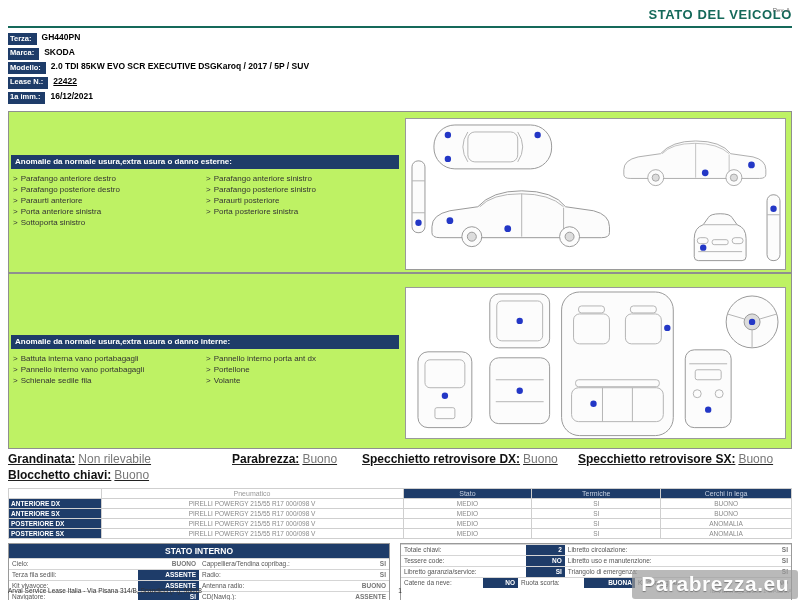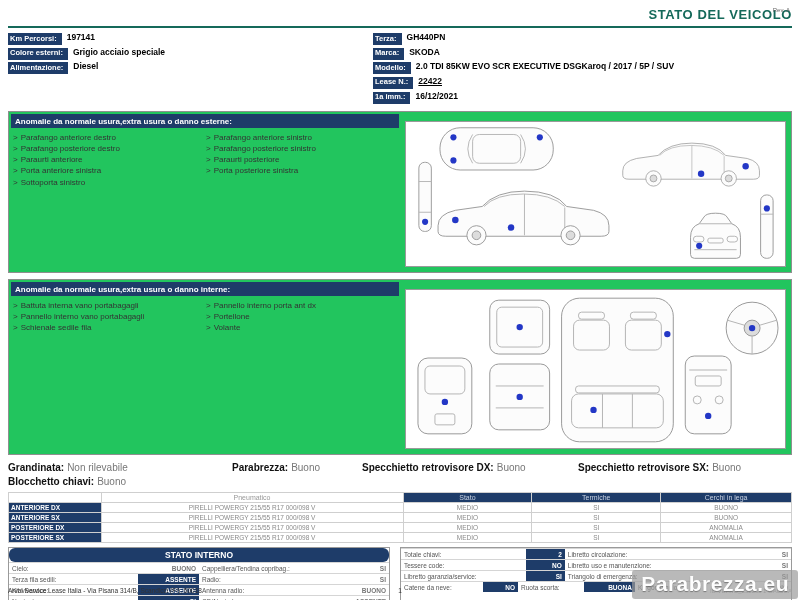--- a/index.html
+++ b/index.html
@@ -19,35 +19,35 @@
   .info{display:flex;margin-bottom:5px;}
   .info-left{width:365px;flex:none;}
   .info-right{flex:1;}
   .info-row{display:flex;align-items:flex-start;margin-bottom:2.5px;line-height:1.15;}
   .chip{background:#1e3c69;color:#fff;font-size:7.5px;font-weight:bold;padding:1.5px 5px 2px 2px;white-space:nowrap;}
   .val{font-size:8.5px;font-weight:bold;color:#000;margin-left:5px;}
   .val.wrapval{max-width:300px;}
   .val.u{text-decoration:underline;}
 
   
-  .anom-section{border:1px solid #8f8f8f;display:flex;margin-bottom:6px;background:#22c55e;}
+  .anom-section{border:1px solid #8f8f8f;display:flex;background:#bef264;align-items:center;}
   .anom-section.ext{height:160px;}
   .anom-section.int{height:174px;}
   .anom-left{width:392px;flex:none;padding:2px;box-sizing:border-box;}
   .anom-title{background:#1e3c69;color:#fff;font-size:8px;font-weight:bold;padding:2.5px 4px;}
   .anom-cols{display:flex;padding:5px 0 0 2px;}
   .anom-col{width:50%;box-sizing:border-box;padding-right:6px;}
   .anom-item{font-size:8px;color:#333;line-height:1.2;margin-bottom:1.5px;display:flex;}
   .anom-item .b{margin-right:3px;flex:none;}
   .anom-diagram{flex:1;margin:9px 5px 5px 4px;border:1px solid #9a9a9a;position:relative;background:#fff;}
   .anom-diagram svg{display:block;width:100%;height:100%;}
 
   
   .summary{margin:2px 0 4px 0;}
-  .sum-row{display:flex;font-size:10px;line-height:1.35;}
+  .sum-row{display:flex;font-size:12px;line-height:1.35;text-decoration:underline;}
   .sum-pair{display:flex;}
   .sum-pair.w1{width:224px;}
   .sum-pair.w2{width:130px;}
   .sum-pair.w3{width:216px;}
   .sum-pair.w4{flex:1;}
   .sum-label{font-weight:bold;color:#111;}
   .sum-val{color:#777;margin-left:3px;}
 
   
   table.tires{width:100%;border-collapse:collapse;border:1px solid #999;margin-bottom:4px;}
@@ -55,21 +55,21 @@
   th.hP{color:#999;font-size:7px;font-weight:normal;text-align:center;background:#fff;}
   th.hN{background:#1e3c69;color:#c7d1e2;font-size:7px;font-weight:normal;text-align:center;}
   td.pos{background:#1e3c69;color:#fff;font-size:6.5px;font-weight:bold;padding-left:3px;}
   td.tc{color:#8a8a8a;font-size:6.5px;text-align:center;}
 
   
   .bottom{display:flex;gap:10px;}
   .btable{border:1px solid #9a9a9a;box-sizing:border-box;background:#fff;}
   .btable.bleft{width:382px;flex:none;}
   .btable.bright{flex:1;}
-  .bt-h{background:#1e3c69;color:#fff;font-size:8.5px;font-weight:bold;text-align:center;padding:2px;border-radius:6px;}
+  .bt-h{background:#1e3c69;color:#fff;font-size:8.5px;font-weight:bold;text-align:center;padding:2px;}
   .brow{display:flex;border-top:1px solid #d5d5d5;}
   .bcell{font-size:6.5px;padding:1.5px 3px;color:#555;box-sizing:border-box;overflow:hidden;white-space:nowrap;}
   .bval{text-align:right;color:#777;font-weight:bold;}
   .bval.dark{background:#1e3c69;color:#fff;}
   
   .lw1{width:34%;} .lw2{width:16%;} .lw3{width:36%;} .lw4{width:14%;}
   
   .rw1{width:32%;} .rw2{width:10%;} .rw3{width:43%;} .rw4{width:15%;}
   
   .r4a{width:21%;} .r4b{width:9%;} .r4c{width:17%;} .r4d{width:13%;} .r4e{width:26%;} .r4f{width:14%;}
@@ -98,34 +98,20 @@
 
 <div class="page">
 
   <div class="hdr">
     <span class="hdr-title">STATO DEL VEICOLO</span>
     <span class="hdr-rev">Rev. A</span>
   </div>
   <hr class="teal-rule">
 
   <div class="info">
-    <div class="info-left">
-      <div class="info-row">
-        <span class="chip">Km Percorsi:</span>
-        <span class="val">197141</span>
-      </div>
-      <div class="info-row">
-        <span class="chip">Colore esterni:</span>
-        <span class="val">Grigio acciaio speciale</span>
-      </div>
-      <div class="info-row">
-        <span class="chip">Alimentazione:</span>
-        <span class="val">Diesel</span>
-      </div>
-    </div>
     <div class="info-right">
       <div class="info-row">
         <span class="chip">Terza:</span>
         <span class="val">GH440PN</span>
       </div>
       <div class="info-row">
         <span class="chip">Marca:</span>
         <span class="val">SKODA</span>
       </div>
       <div class="info-row">

